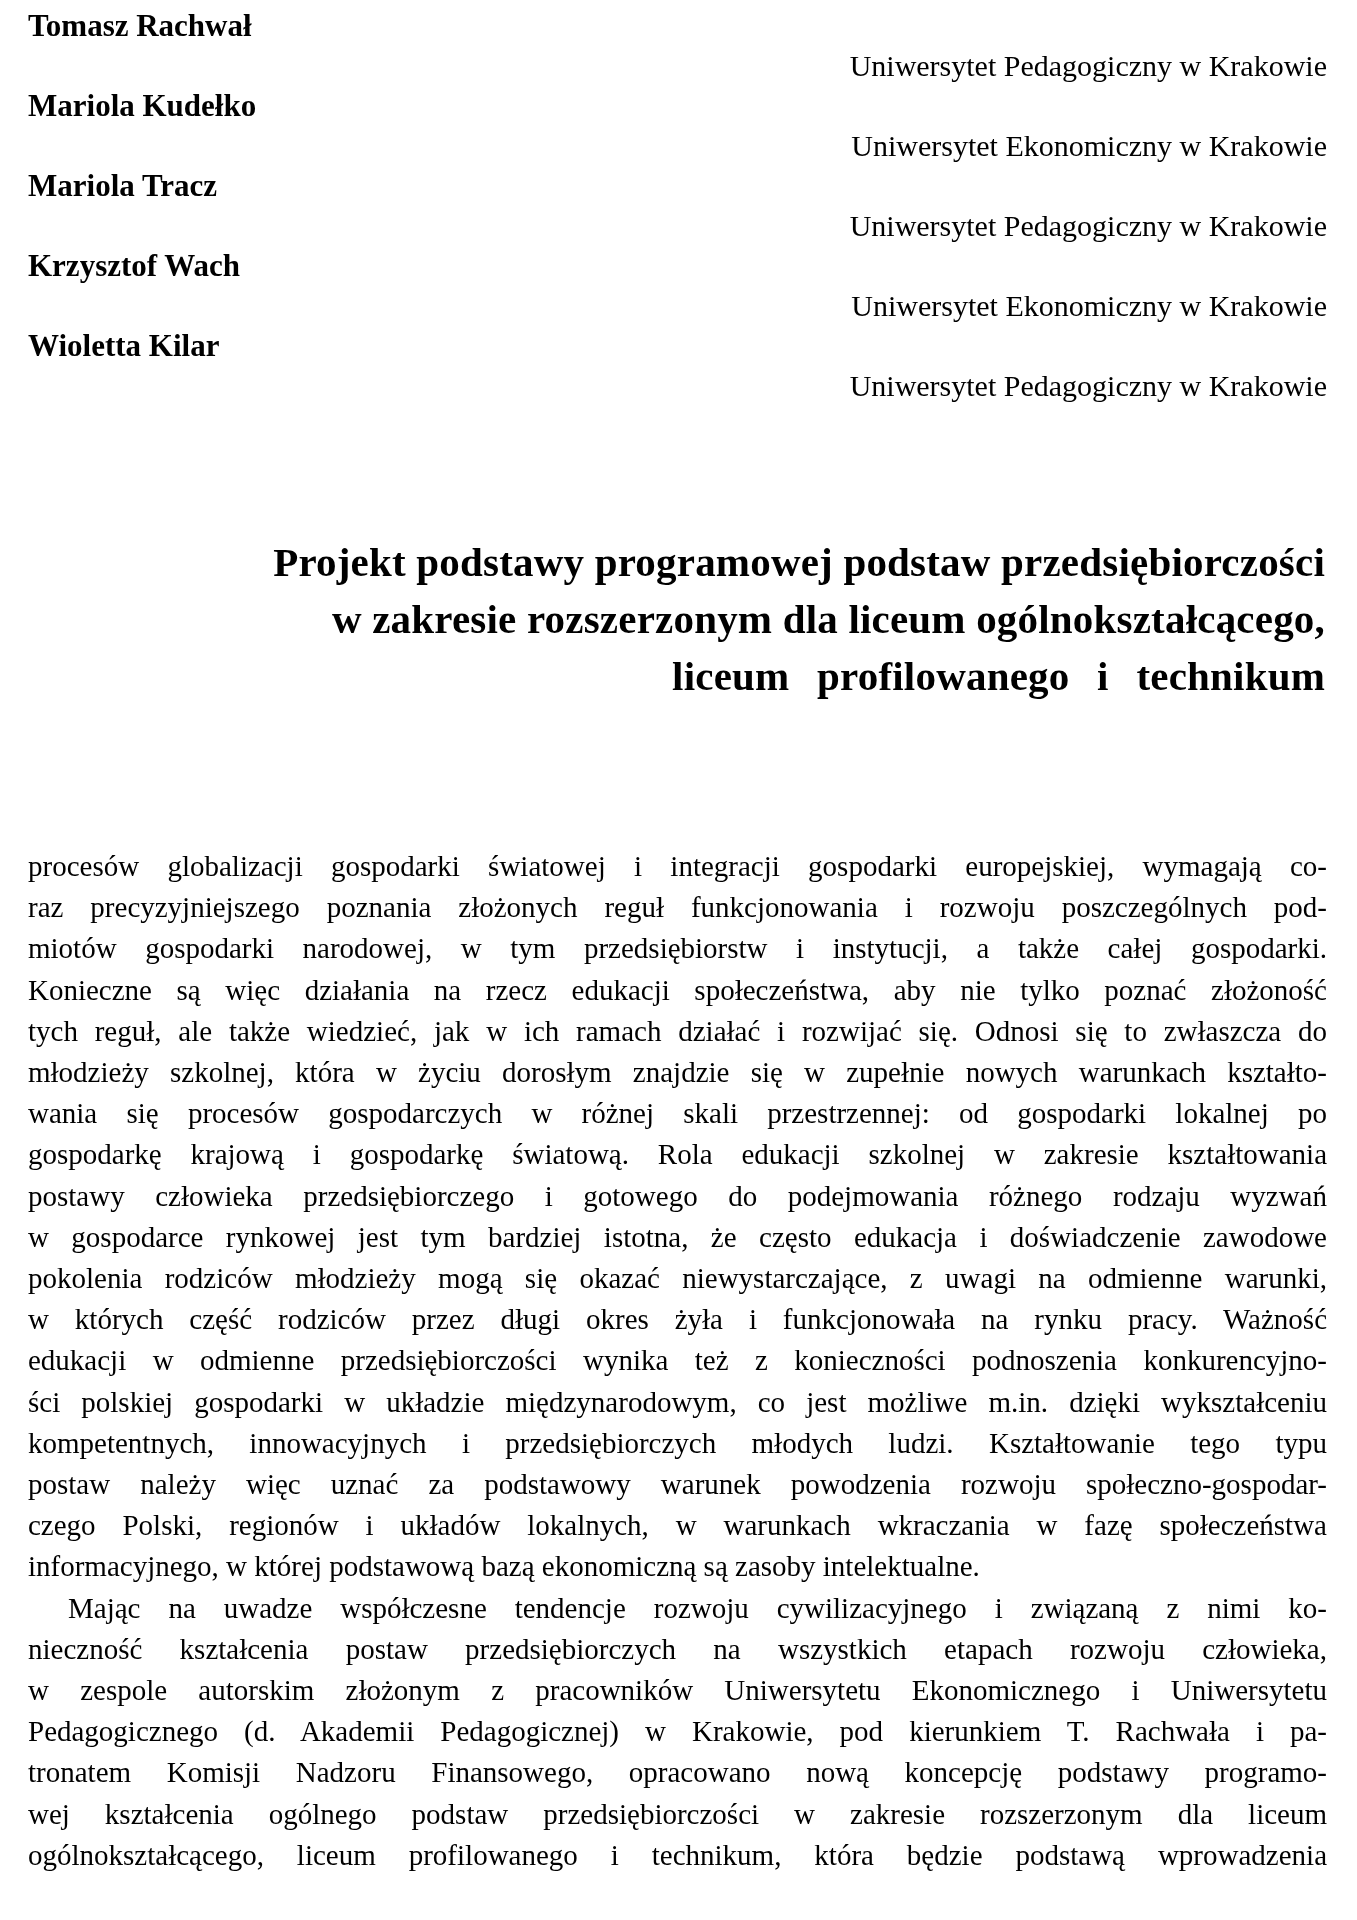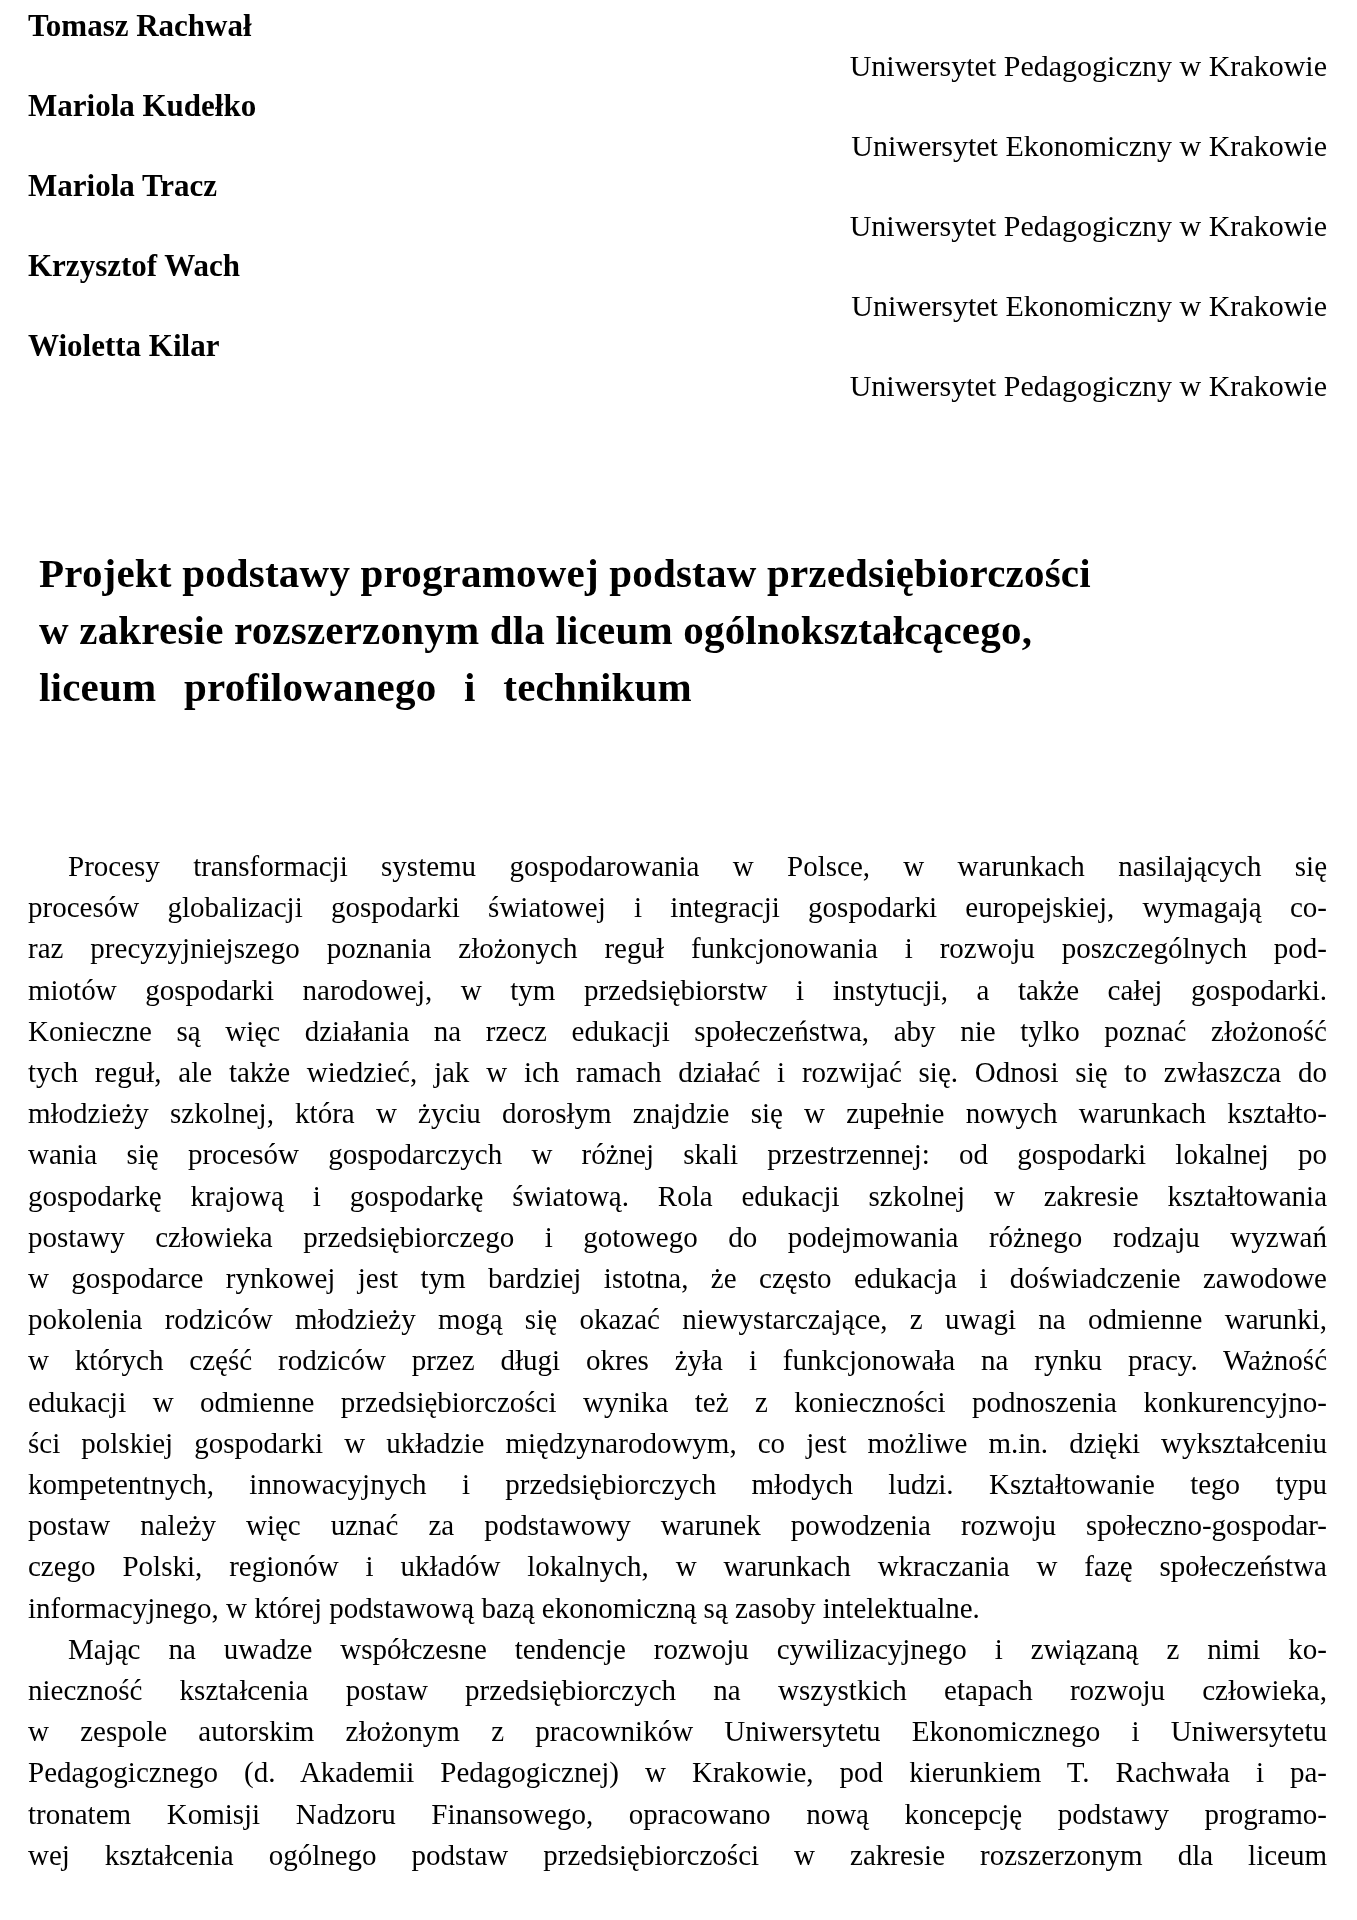--- a/index.html
+++ b/index.html
@@ -33,24 +33,25 @@
     font-weight: 400;
     line-height: 40px;
     white-space: nowrap;
     text-align: right;
   }
   .title {
     position: absolute;
     left: 28px;
     right: 32px;
     top: 534px;
-    margin: 11px;
+    margin: 0;
     font-size: 41px;
     font-weight: 700;
     line-height: 57px;
+    text-align: right;
     letter-spacing: 0.2px;
   }
   .title-line-last {
     word-spacing: 0.42em;
   }
   .body-block {
     position: absolute;
     left: 28px;
     right: 30px;
     top: 846px;
@@ -89,21 +90,20 @@
 
   <h1 class="title">
     <div class="title-line">Projekt podstawy programowej podstaw przedsiębiorczości</div>
     <div class="title-line">w zakresie rozszerzonym dla liceum ogólnokształcącego,</div>
     <div class="title-line title-line-last">liceum profilowanego i technikum</div>
   </h1>
 
   <main class="body-block">
 
     <section>
-      <div class="line indent">Procesy transformacji systemu gospodarowania w Polsce, w warunkach nasilających się</div>
       <div class="line">procesów globalizacji gospodarki światowej i integracji gospodarki europejskiej, wymagają co-</div>
       <div class="line">raz precyzyjniejszego poznania złożonych reguł funkcjonowania i rozwoju poszczególnych pod-</div>
       <div class="line">miotów gospodarki narodowej, w tym przedsiębiorstw i instytucji, a także całej gospodarki.</div>
       <div class="line">Konieczne są więc działania na rzecz edukacji społeczeństwa, aby nie tylko poznać złożoność</div>
       <div class="line">tych reguł, ale także wiedzieć, jak w ich ramach działać i rozwijać się. Odnosi się to zwłaszcza do</div>
       <div class="line">młodzieży szkolnej, która w życiu dorosłym znajdzie się w zupełnie nowych warunkach kształto-</div>
       <div class="line">wania się procesów gospodarczych w różnej skali przestrzennej: od gospodarki lokalnej po</div>
       <div class="line">gospodarkę krajową i gospodarkę światową. Rola edukacji szkolnej w zakresie kształtowania</div>
       <div class="line">postawy człowieka przedsiębiorczego i gotowego do podejmowania różnego rodzaju wyzwań</div>
       <div class="line">w gospodarce rynkowej jest tym bardziej istotna, że często edukacja i doświadczenie zawodowe</div>

